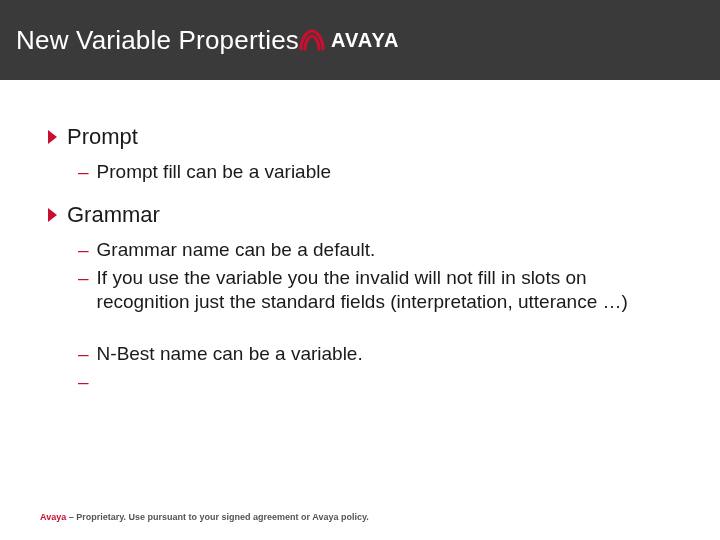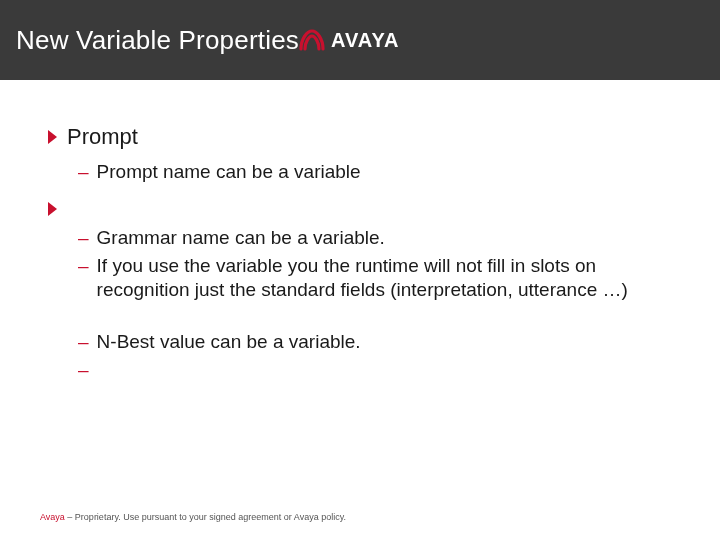--- a/index.html
+++ b/index.html
@@ -45,20 +45,21 @@
     flex: 0 0 auto;
   }
   .sub-text { font-size: 19px; line-height: 24px; }
 
   .footer {
     position: absolute;
     left: 40px;
     bottom: 18px;
     font-size: 9px;
     color: #555;
+    font-weight: bold;
   }
   .footer .brand { color: #c8102e; }
 </style>
 </head>
 <body>
 
 <div class="slide">
 
   <div class="titlebar">
     <div class="title">New Variable Properties</div>
@@ -76,46 +77,47 @@
   <div class="content">
 
     <div class="top-item">
       <div class="top-line">
         <span class="top-bullet"></span>
         <span class="top-label">Prompt</span>
       </div>
       <div class="subs">
         <div class="sub-line">
           <span class="sub-dash">–</span>
-          <span class="sub-text">Prompt name can be a variable</span>
+          <span class="sub-text">Prompt fill can be a variable</span>
         </div>
       </div>
     </div>
 
     <div class="top-item">
       <div class="top-line">
         <span class="top-bullet"></span>
+        <span class="top-label">Grammar</span>
       </div>
       <div class="subs">
         <div class="sub-line">
           <span class="sub-dash">–</span>
-          <span class="sub-text">Grammar name can be a variable.</span>
+          <span class="sub-text">Grammar name can be a default.</span>
         </div>
         <div class="sub-line">
           <span class="sub-dash">–</span>
-          <span class="sub-text">If you use the variable you the runtime will not fill in slots on recognition just the standard fields (interpretation, utterance …)</span>
+          <span class="sub-text">If you use the variable you the invalid will not fill in slots on recognition just the standard fields (interpretation, utterance …)</span>
         </div>
       </div>
     </div>
 
     <div class="top-item">
       <div class="subs">
         <div class="sub-line">
           <span class="sub-dash">–</span>
-          <span class="sub-text">N-Best value can be a variable.</span>
+          <span class="sub-text">N-Best name can be a variable.</span>
         </div>
         <div class="sub-line">
           <span class="sub-dash">–</span>
         </div>
       </div>
     </div>
 
   </div>
 
   <div class="footer">

